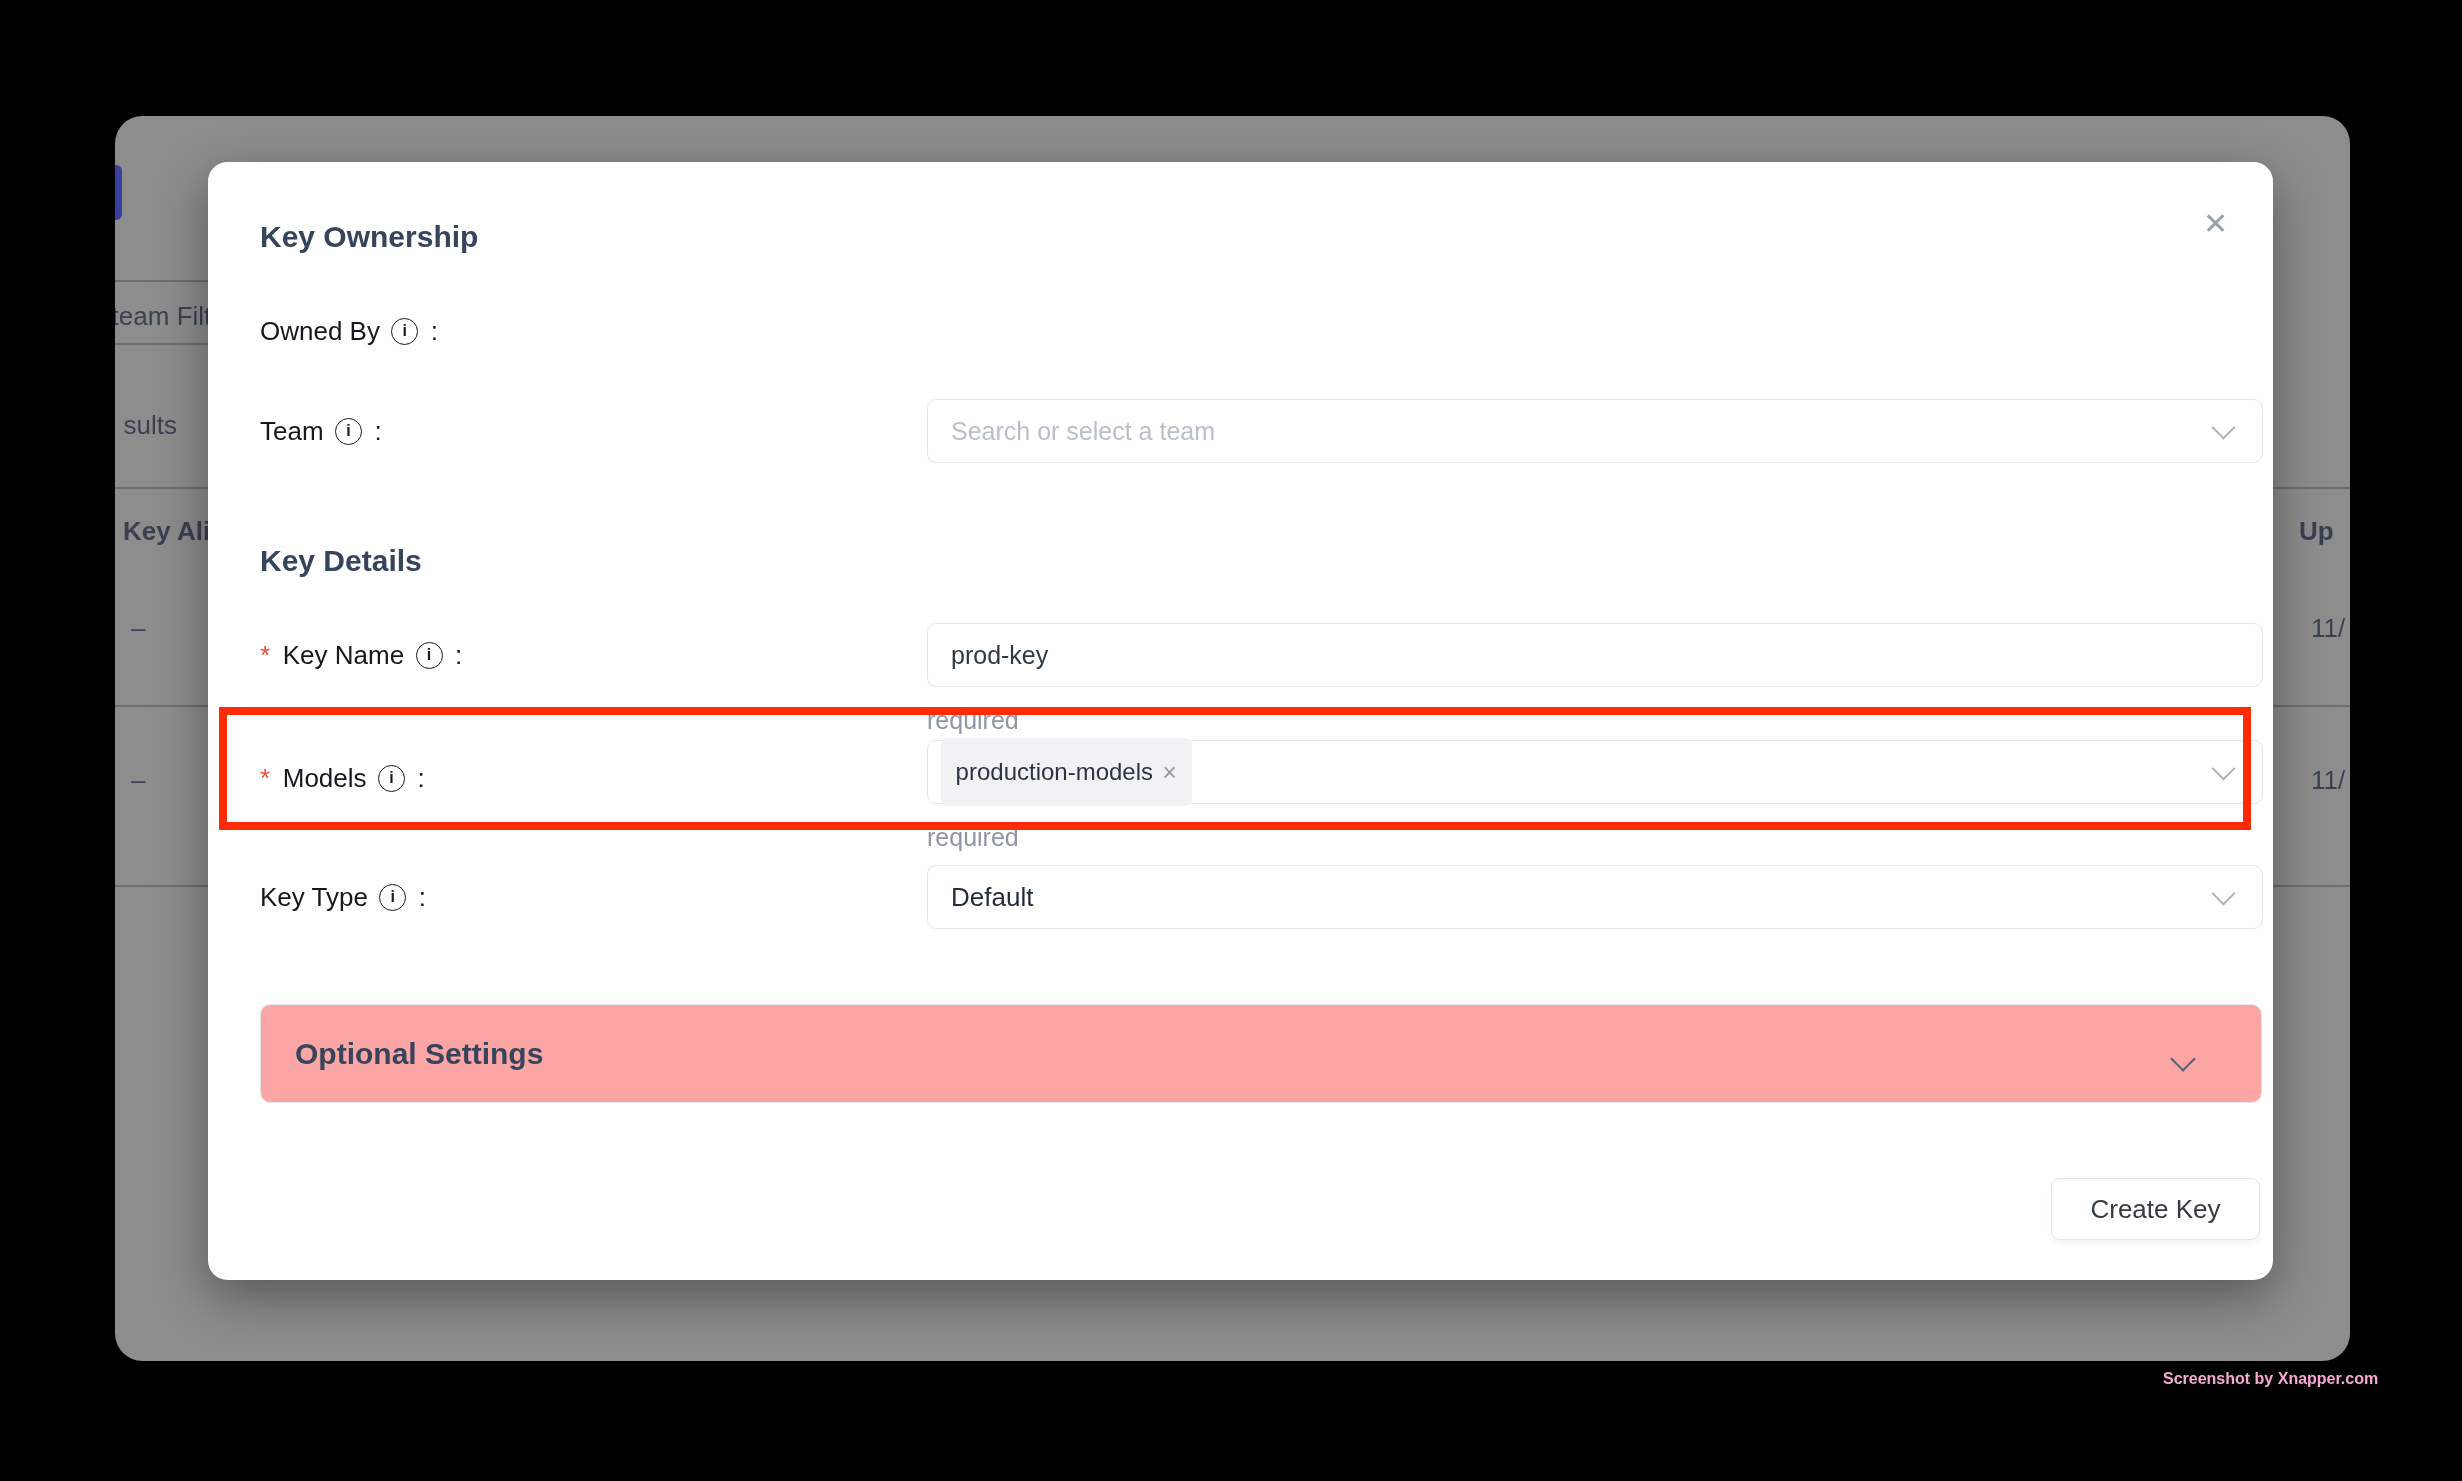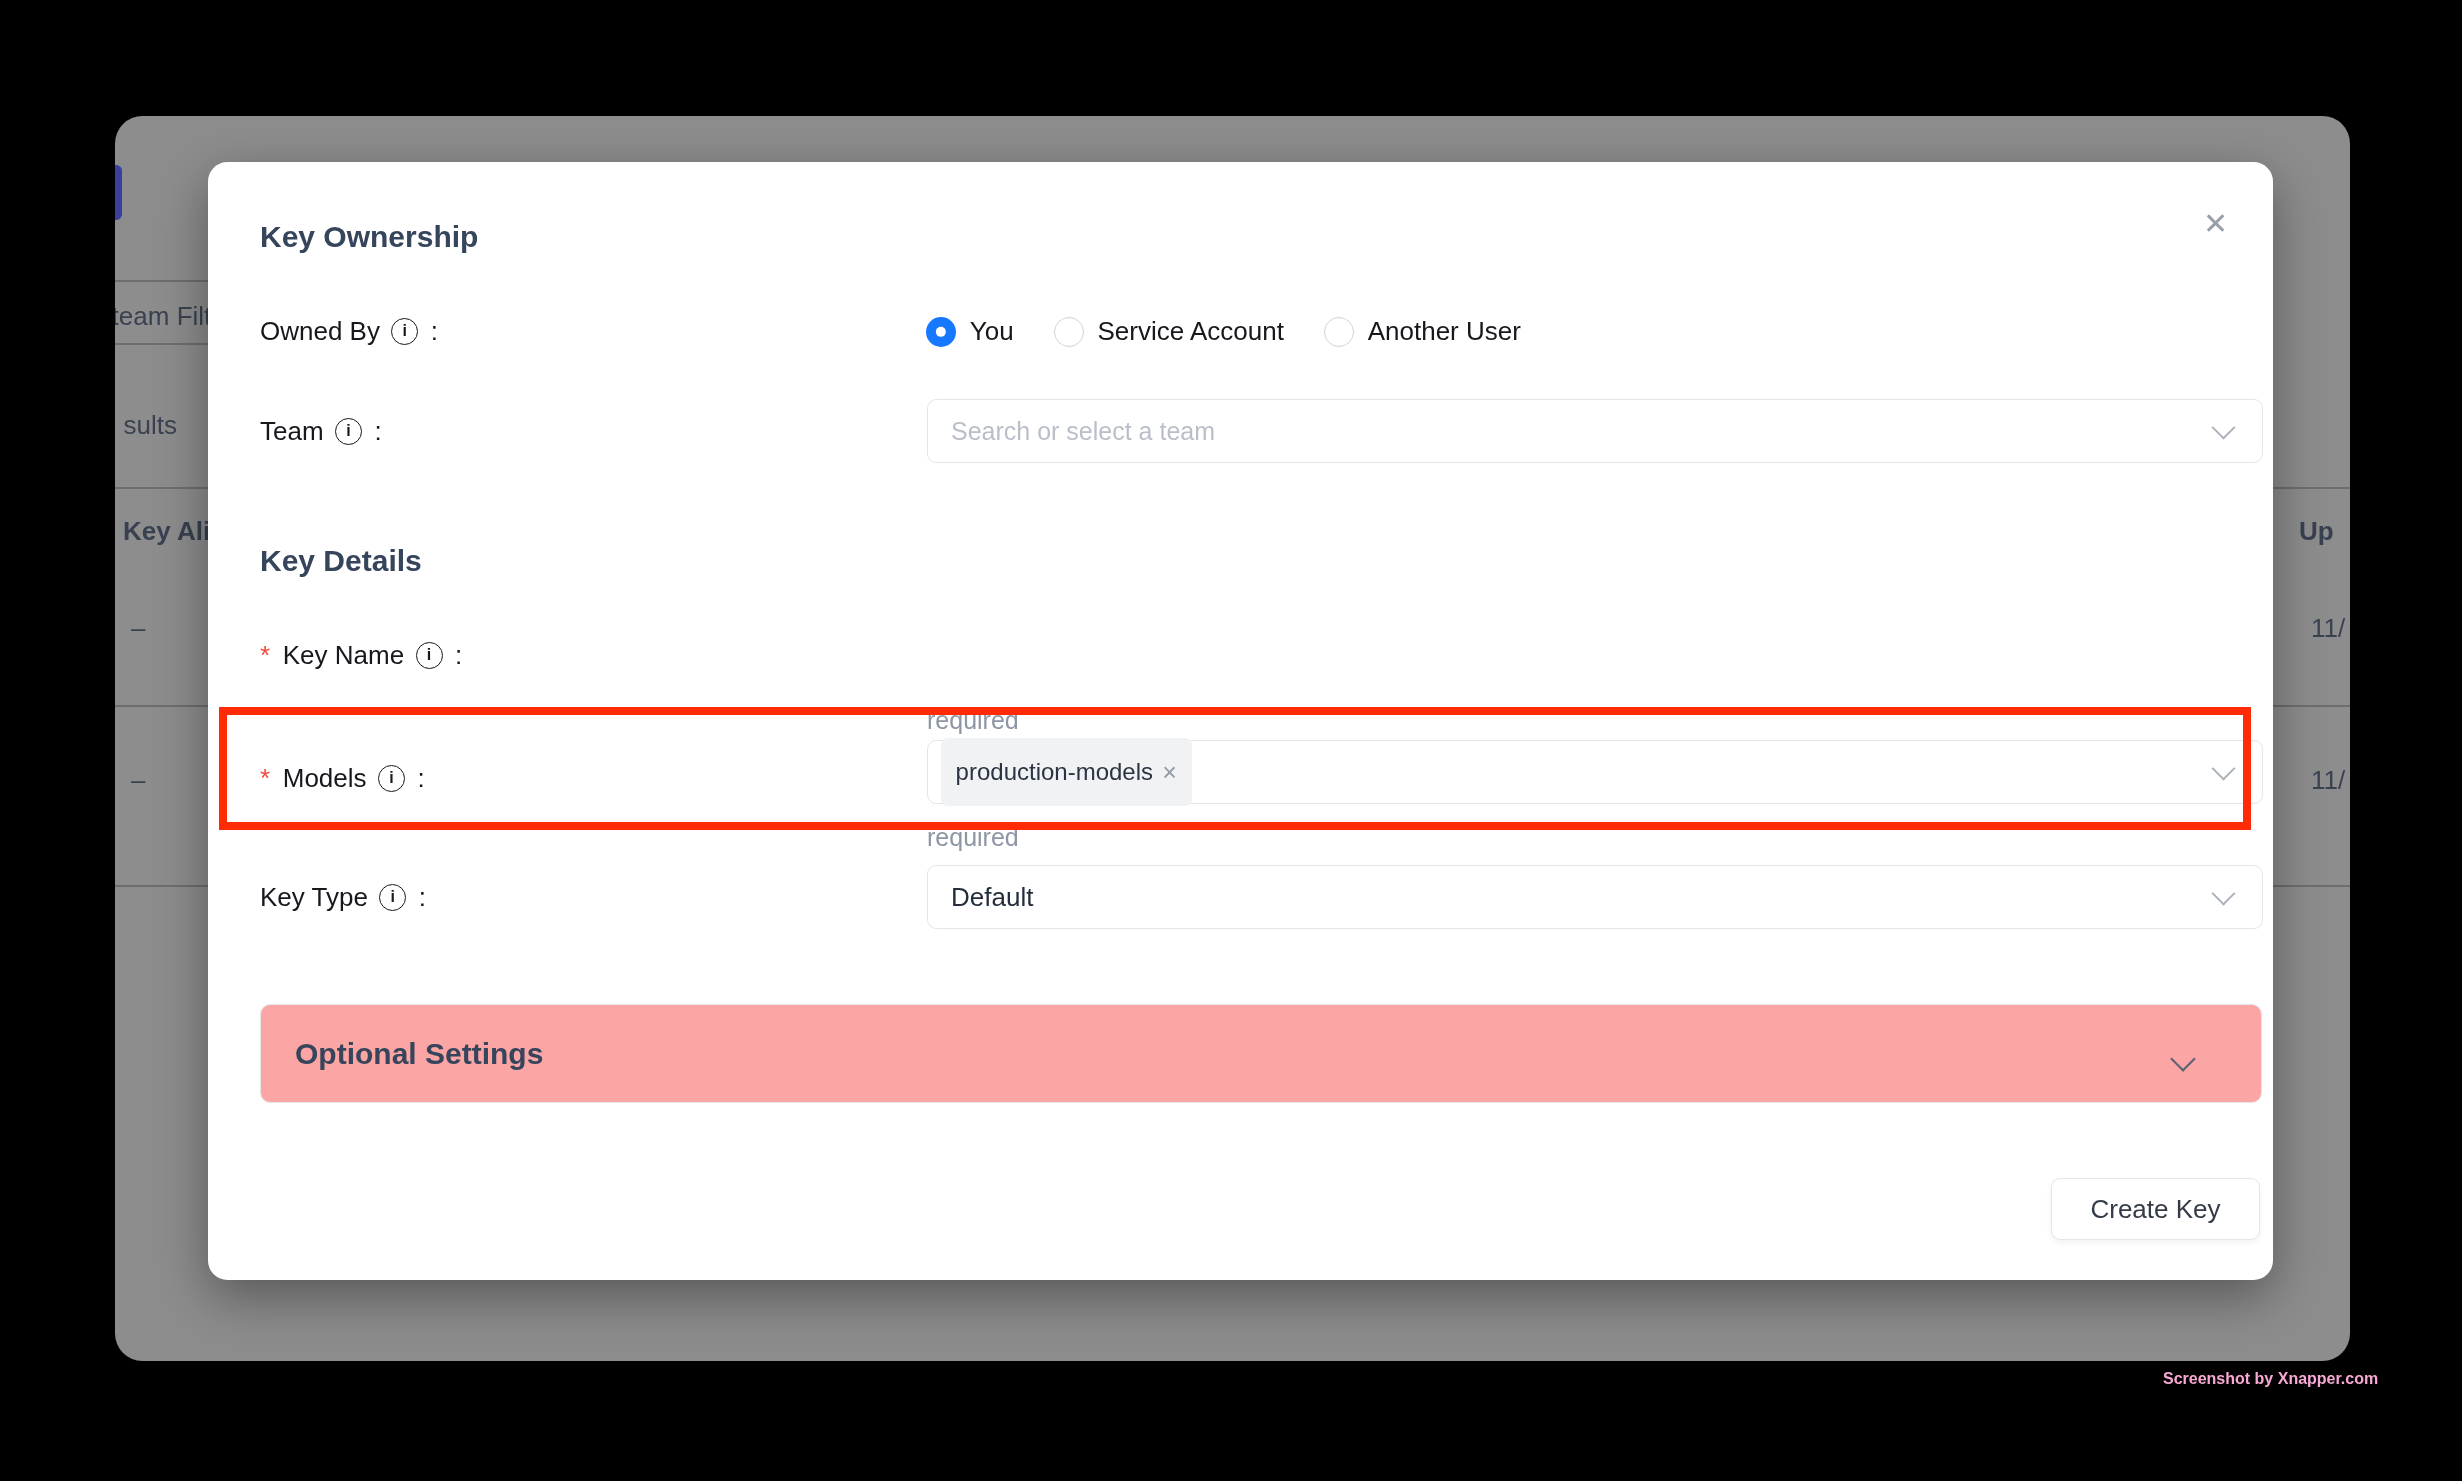--- a/index.html
+++ b/index.html
@@ -145,46 +145,41 @@
 
   <button class="close-btn">✕</button>
 
   <div class="section-title" style="top:56px;">Key Ownership</div>
 
   <div class="form-label" style="top:153px;">
     <span>Owned By</span>
       <span class="info-icon">i</span>
       <span class="colon">:</span>
   </div>
-  <div class="radio-row" style="left:718px;top:154px;">
-    <span class="radio on"></span>
-    <span class="radio-label">You</span>
-    <span class="radio off"></span>
-    <span class="radio-label">Service Account</span>
-    <span class="radio off"></span>
-    <span class="radio-label">Another User</span>
-  </div>
 
   <div class="form-label" style="top:253px;">
     <span>Team</span>
       <span class="info-icon">i</span>
       <span class="colon">:</span>
   </div>
   <div class="field" style="top:237px;">
     <span class="placeholder">Search or select a team</span>
     <span class="chevron"></span>
   </div>
 
   <div class="section-title" style="top:380px;">Key Details</div>
 
   <div class="form-label" style="top:477px;">
     <span class="req-star">*</span>
       <span>Key Name</span>
       <span class="info-icon">i</span>
       <span class="colon">:</span>
+  </div>
+  <div class="field" style="top:461px;">
+    <input class="text-input" type="text" value="prod-key" style="">
   </div>
   <div class="validation" style="top:543px;">required</div>
 
   <div class="form-label" style="top:600px;">
     <span class="req-star">*</span>
       <span>Models</span>
       <span class="info-icon">i</span>
       <span class="colon">:</span>
   </div>
   <div class="field" style="top:578px;padding-left:12.6px;">

